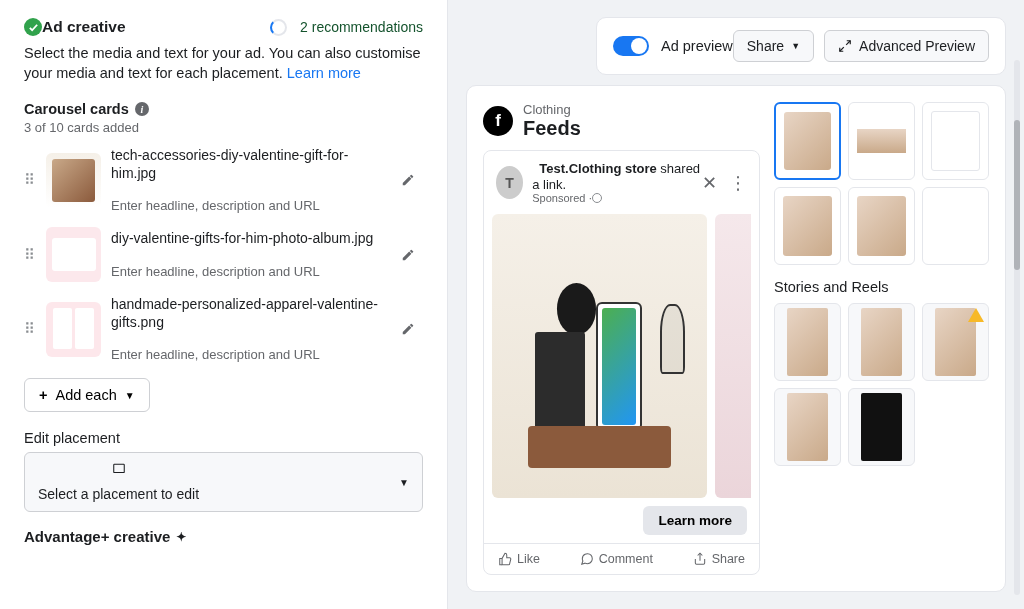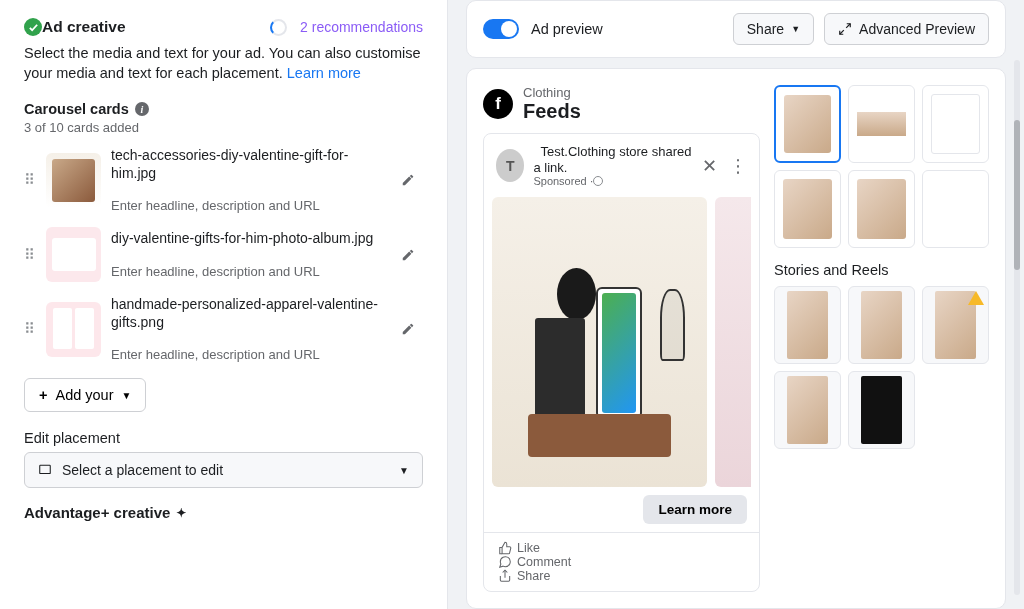--- a/index.html
+++ b/index.html
@@ -1,41 +1,41 @@
 <!DOCTYPE html>
 <html><head>
 <meta charset="utf-8">
 <style>
 * { box-sizing: border-box; margin: 0; padding: 0; }
 body { font-family: -apple-system, BlinkMacSystemFont, "Segoe UI", Helvetica, Arial, sans-serif; font-size: 14px; color: #1c1e21; background: #f0f2f5; width: 1024px; height: 609px; overflow: hidden; display: flex; }
 .left-panel { width: 448px; background: #fff; padding: 18px 24px 0 24px; overflow-y: auto; border-right: 1px solid #e4e6eb; }
-.right-panel { flex: 1; padding: 0 18px; display: flex; flex-direction: column; overflow: hidden; position: relative; }
+.right-panel { flex: 1; padding: 17px 18px; display: flex; flex-direction: column; overflow: hidden; position: relative; align-items: flex-end; }
 .header-row { display: flex; align-items: center; justify-content: space-between; margin-bottom: 8px; }
 .title-row { display: flex; align-items: center; }
 .checkmark-icon { width: 18px; height: 18px; border-radius: 50%; background: #31a24c; display: flex; align-items: center; justify-content: center; }
 .checkmark-icon svg { width: 11px; height: 11px; }
 .title { font-size: 15.5px; font-weight: 700; }
-.recs { display: flex; align-items: center; gap: 13px; color: #8b5cf6; font-size: 14px; }
+.recs { display: flex; align-items: center; gap: 13px; color: #14532d; font-size: 14px; }
 .spinner { width: 17px; height: 17px; border: 2.3px solid #e4e6eb; border-left-color: #1877f2; border-radius: 50%; }
 .desc { font-size: 14.5px; color: #1c1e21; margin-bottom: 18px; line-height: 1.35; }
 .desc a { color: #1877f2; text-decoration: none; }
 .section-label { font-weight: 700; font-size: 14.5px; display: flex; align-items: center; gap: 6px; margin-bottom: 3px; }
 .info-icon { width: 14px; height: 14px; border-radius: 50%; background: #65676b; display: inline-flex; align-items: center; justify-content: center; color: #fff; font-size: 10px; font-weight: 700; font-style: italic; font-family: serif; }
 .count { color: #65676b; font-size: 13px; margin-bottom: 12px; }
 .card-row { display: flex; align-items: center; gap: 10px; margin-bottom: 14px; }
 .drag-handle { color: #8a8d91; font-size: 15px; line-height: 6px; letter-spacing: 2px; width: 12px; text-align: center; cursor: grab; }
 .thumb { width: 55px; height: 55px; border-radius: 6px; background: #f0f2f5; position: relative; overflow: hidden; flex-shrink: 0; }
 .card-text { flex: 1; min-width: 0; }
 .card-fn { font-size: 14px; color: #1c1e21; line-height: 1.25; word-wrap: break-word; }
 .card-hint { color: #65676b; font-size: 13px; margin-top: 16px; }
 .edit-btn { width: 30px; height: 30px; display: flex; align-items: center; justify-content: center; color: #65676b; cursor: pointer; border-radius: 4px; }
 .add-cards-btn { display: inline-flex; align-items: center; gap: 8px; padding: 8px 14px; border: 1px solid #ced0d4; border-radius: 6px; background: #fff; cursor: pointer; font-size: 14.5px; margin-top: 2px; margin-bottom: 18px; }
 .sub-label { font-size: 14.5px; color: #1c1e21; margin-bottom: 6px; }
 .select-row { display: flex; align-items: center; justify-content: space-between; padding: 9px 13px; border: 1px solid #ced0d4; border-radius: 6px; background: #f7f8fa; cursor: pointer; font-size: 14px; margin-bottom: 16px; }
-.select-left { display: flex; align-items: center; gap: 10px; color: #1c1e21; }
+.select-left { display: flex; align-items: center; gap: 10px; color: #1c1e21; flex-direction: column; }
 .adv-label { font-weight: 700; font-size: 15px; display:flex; align-items:center; gap:6px; }
 
 .preview-header { display: flex; align-items: center; justify-content: space-between; background: #fff; border-radius: 10px; padding: 12px 16px; border: 1px solid #e4e6eb; margin-bottom: 10px; }
 .toggle-wrap { display: flex; align-items: center; gap: 12px; }
 .toggle { width: 36px; height: 20px; border-radius: 10px; background: #1877f2; position: relative; cursor: pointer; }
 .toggle .knob { position: absolute; right: 2px; top: 2px; width: 16px; height: 16px; border-radius: 50%; background: #fff; }
 .preview-label { font-size: 14.5px; }
 .preview-actions { display: flex; gap: 10px; }
 .pbtn { display: flex; align-items: center; gap: 7px; padding: 7px 13px; border: 1px solid #ced0d4; border-radius: 6px; background: #f7f8fa; cursor: pointer; font-size: 14px; }
 .preview-body { flex:1; display: flex; gap: 14px; overflow: hidden; background:#fff; border:1px solid #e4e6eb; border-radius:10px; padding:16px; }
@@ -43,29 +43,29 @@
 .fb-header { display:flex; align-items:center; gap:10px; margin-bottom:10px; }
 .fb-logo { width:30px; height:30px; border-radius:50%; background:#000; display:flex; align-items:center; justify-content:center; color:#fff; font-weight:700; font-size:17px; }
 .fb-title-wrap {}
 .fb-small { color:#65676b; font-size:13px; }
 .fb-big { font-weight:700; font-size:20px; }
 .ad-mock { border:1px solid #e4e6eb; border-radius:8px; overflow:hidden; flex:1; display:flex; flex-direction:column; }
 .ad-header { display:flex; align-items:center; justify-content:space-between; padding:10px 12px; }
 .ad-header-left { display:flex; align-items:center; gap:9px; }
 .avatar { width:33px; height:33px; border-radius:50%; background:#ccc; display:flex; align-items:center; justify-content:center; font-weight:700; color:#555; }
 .adv-name { font-size:13px; line-height:1.2; }
-.adv-name b { font-weight:400;margin-left:7px; }
+.adv-name b { font-weight:700;margin-left:7px; }
 .adv-sub { font-size:11px; color:#65676b; display:flex; align-items:center; }
 .ad-header-right { display:flex; gap:12px; align-items:center; color:#65676b; }
 .ad-images { display:flex; gap:8px; padding:0 8px; position:relative; flex:1; }
 .ad-main-img { flex:1; border-radius:6px; background:linear-gradient(180deg,#f5f0e8 0%,#ebe3d5 100%); position:relative; overflow:hidden; }
 .ad-peek-img { width:36px; border-radius:6px 0 0 6px; background:linear-gradient(180deg,#f5e8eb 0%,#ebd5da 100%); }
 .ad-cta-row { display:flex; justify-content:flex-end; padding:8px 12px; }
 .learn-btn { padding:7px 15px; background:#e4e6eb; border-radius:6px; border:none; font-size:13.5px; font-weight:600; cursor:pointer; }
-.ad-footer { display:flex; justify-content:space-between; padding:8px 14px; border-top:1px solid #e4e6eb; color:#65676b; font-size:12.5px;flex-direction:column; }
+.ad-footer { display:flex; justify-content:space-between; padding:8px 14px; border-top:1px solid #e4e6eb; color:#65676b; font-size:12.5px; }
 .ad-footer span { display:flex; align-items:center; gap:5px; cursor:pointer; }
 .preview-side { width:215px; overflow-y:auto; }
 .thumb-grid { display:grid; grid-template-columns:repeat(3,1fr); gap:7px; margin-bottom:14px; }
 .thumb-tile { height:78px; border:1px solid #e4e6eb; border-radius:6px; background:#fff; position:relative; overflow:hidden; cursor:pointer; }
 .thumb-tile.active { border:2px solid #1877f2; }
 .thumb-tile .tcontent { position:absolute; inset:8px; border-radius:3px; background:linear-gradient(135deg,#e8d5c5 0%,#c9a989 100%); }
 .tile-warn { position:absolute; top:4px; right:4px; width:0; height:0; border-left:8px solid transparent; border-right:8px solid transparent; border-bottom:14px solid #f7b928; }
 .side-sect { font-size:14.5px; font-weight:400; margin-bottom:8px; }
 .scroll-hint { position:absolute; right:4px; top:60px; bottom:14px; width:6px; background:#e4e6eb; border-radius:3px; }
 .scroll-hint::after { content:""; position:absolute; top:60px; width:6px; height:150px; background:#b0b3b8; border-radius:3px; }
@@ -155,21 +155,21 @@
     </div>
     <div class="edit-btn">
       <svg class="ticon" viewBox="0 0 24 24" fill="#65676b">
           <path d="M3 17.25V21h3.75L17.81 9.94l-3.75-3.75L3 17.25zM20.71 7.04a1 1 0 0 0 0-1.41l-2.34-2.34a1 1 0 0 0-1.41 0l-1.83 1.83 3.75 3.75 1.83-1.83z"></path>
         </svg>
     </div>
   </div>
 
   <button class="add-cards-btn">
     <span style="font-weight:600;">+</span>
-    <span>Add your</span>
+    <span>Add each</span>
     <span style="font-size:10px;">▼</span>
   </button>
 
   <div class="sub-label">Edit placement</div>
   <div class="select-row">
     <div class="select-left">
       <svg class="ticon" viewBox="0 0 24 24" fill="none" stroke="#1c1e21" stroke-width="1.8">
           <rect x="3" y="4" width="18" height="14" rx="1"></rect>
           <line x1="3" y1="18" x2="21" y2="18"></line>
         </svg>

